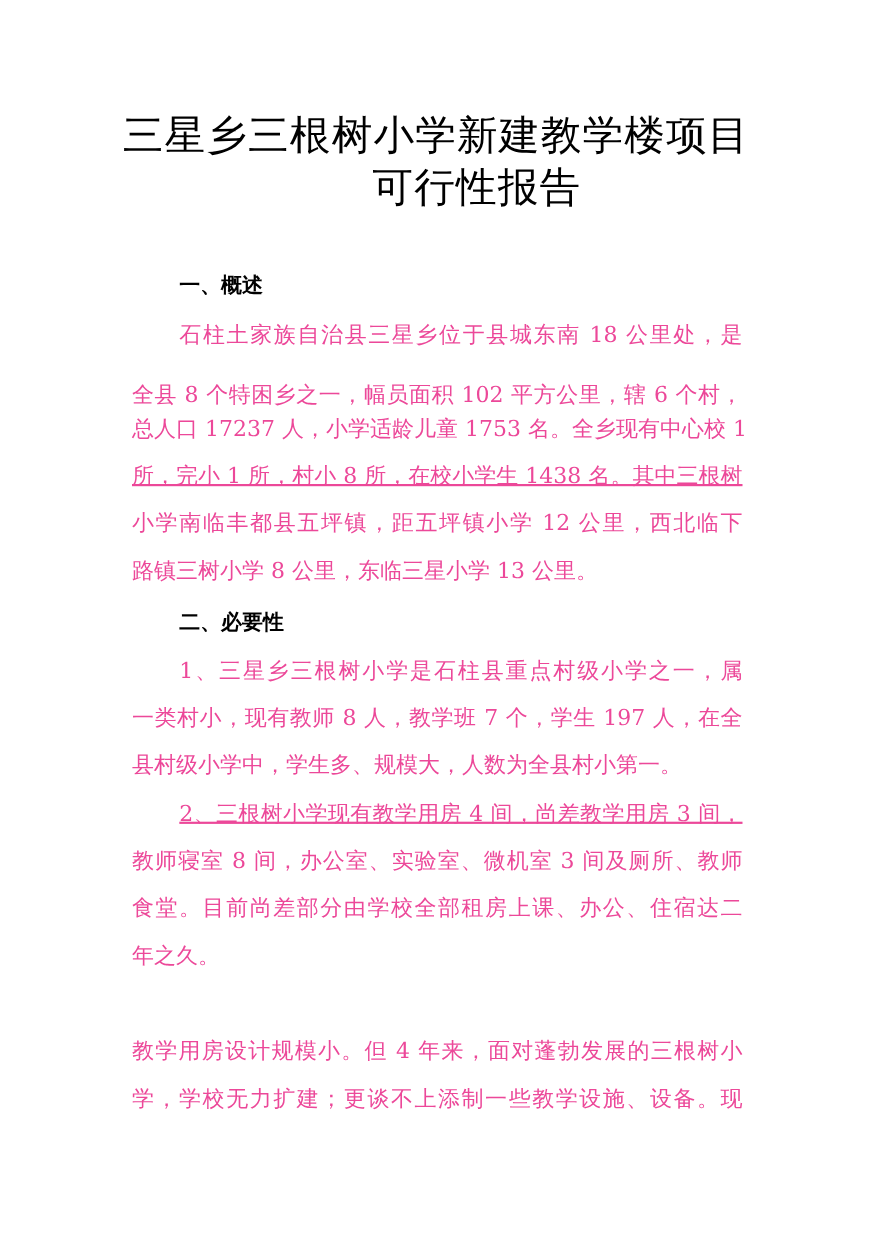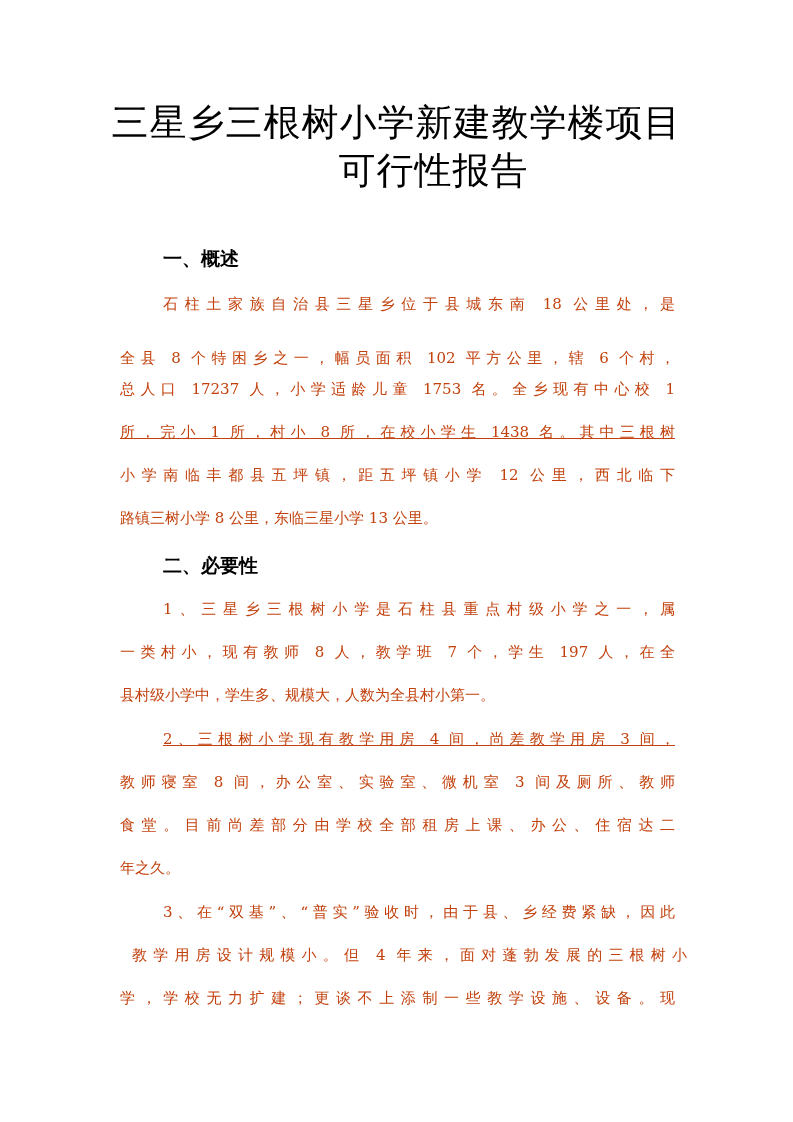--- a/index.html
+++ b/index.html
@@ -3,22 +3,22 @@
 <meta charset="utf-8">
 <style>
   html, body { margin: 0; padding: 0; background: #ffffff; }
   body { width: 793px; height: 1122px; position: relative; overflow: hidden;
          font-family: "DejaVu Serif", "Liberation Serif", serif; color: #111; }
   .page { position: absolute; left: 0; top: 0; width: 793px; height: 861px; background: #fff; }
   .title { position: absolute; left: 0; width: 793px; text-align: center;
            font-family: "DejaVu Sans", "Liberation Sans", sans-serif; font-size: 37px; color: #000; letter-spacing: 1px; }
   .t1 { top: 98px; }
   .t2 { top: 146px; padding-left: 37px; }
-  .line { position: absolute; left: 120px; width: 555px; font-size: 15px; line-height: 24px;
-          white-space: nowrap; text-align: justify; text-align-last: justify; color: #c2410c; }
+  .line { position: absolute; left: 120px; width: 555px; font-size: 20px; line-height: 24px;
+          white-space: nowrap; text-align: justify; text-align-last: justify; color: #ec4899; }
   .line.last { text-align-last: left; }
   .line.indent { left: 163px; width: 512px; }
   .heading { position: absolute; left: 163px; font-size: 19px; font-weight: bold; color: #000;
              font-family: "DejaVu Sans", "Liberation Sans", sans-serif; }
 </style>
 </head>
 <body>
 
 <div class="page">
   <div class="title t1">三星乡三根树小学新建教学楼项目</div>
@@ -37,16 +37,15 @@
 
   <div class="line indent" style="top:597px;">1、三星乡三根树小学是石柱县重点村级小学之一，属</div>
   <div class="line" style="top:640px;">一类村小，现有教师 8 人，教学班 7 个，学生 197 人，在全</div>
   <div class="line last" style="top:683px;">县村级小学中，学生多、规模大，人数为全县村小第一。</div>
 
   <div class="line indent" style="top:727px;text-decoration:underline;">2、三根树小学现有教学用房 4 间，尚差教学用房 3 间，</div>
   <div class="line" style="top:770px;">教师寝室 8 间，办公室、实验室、微机室 3 间及厕所、教师</div>
   <div class="line" style="top:813px;">食堂。目前尚差部分由学校全部租房上课、办公、住宿达二</div>
   <div class="line last" style="top:856px;">年之久。</div>
 
-  <div class="line indent" style="top:900px;">3、在“双基”、“普实”验收时，由于县、乡经费紧缺，因此</div>
-  <div class="line" style="top:943px;margin-left:12px;">教学用房设计规模小。但 4 年来，面对蓬勃发展的三根树小</div>
+  <div class="line" style="top:943px;">教学用房设计规模小。但 4 年来，面对蓬勃发展的三根树小</div>
   <div class="line" style="top:986px;">学，学校无力扩建；更谈不上添制一些教学设施、设备。现</div>
 </div>
 
 </body></html>

